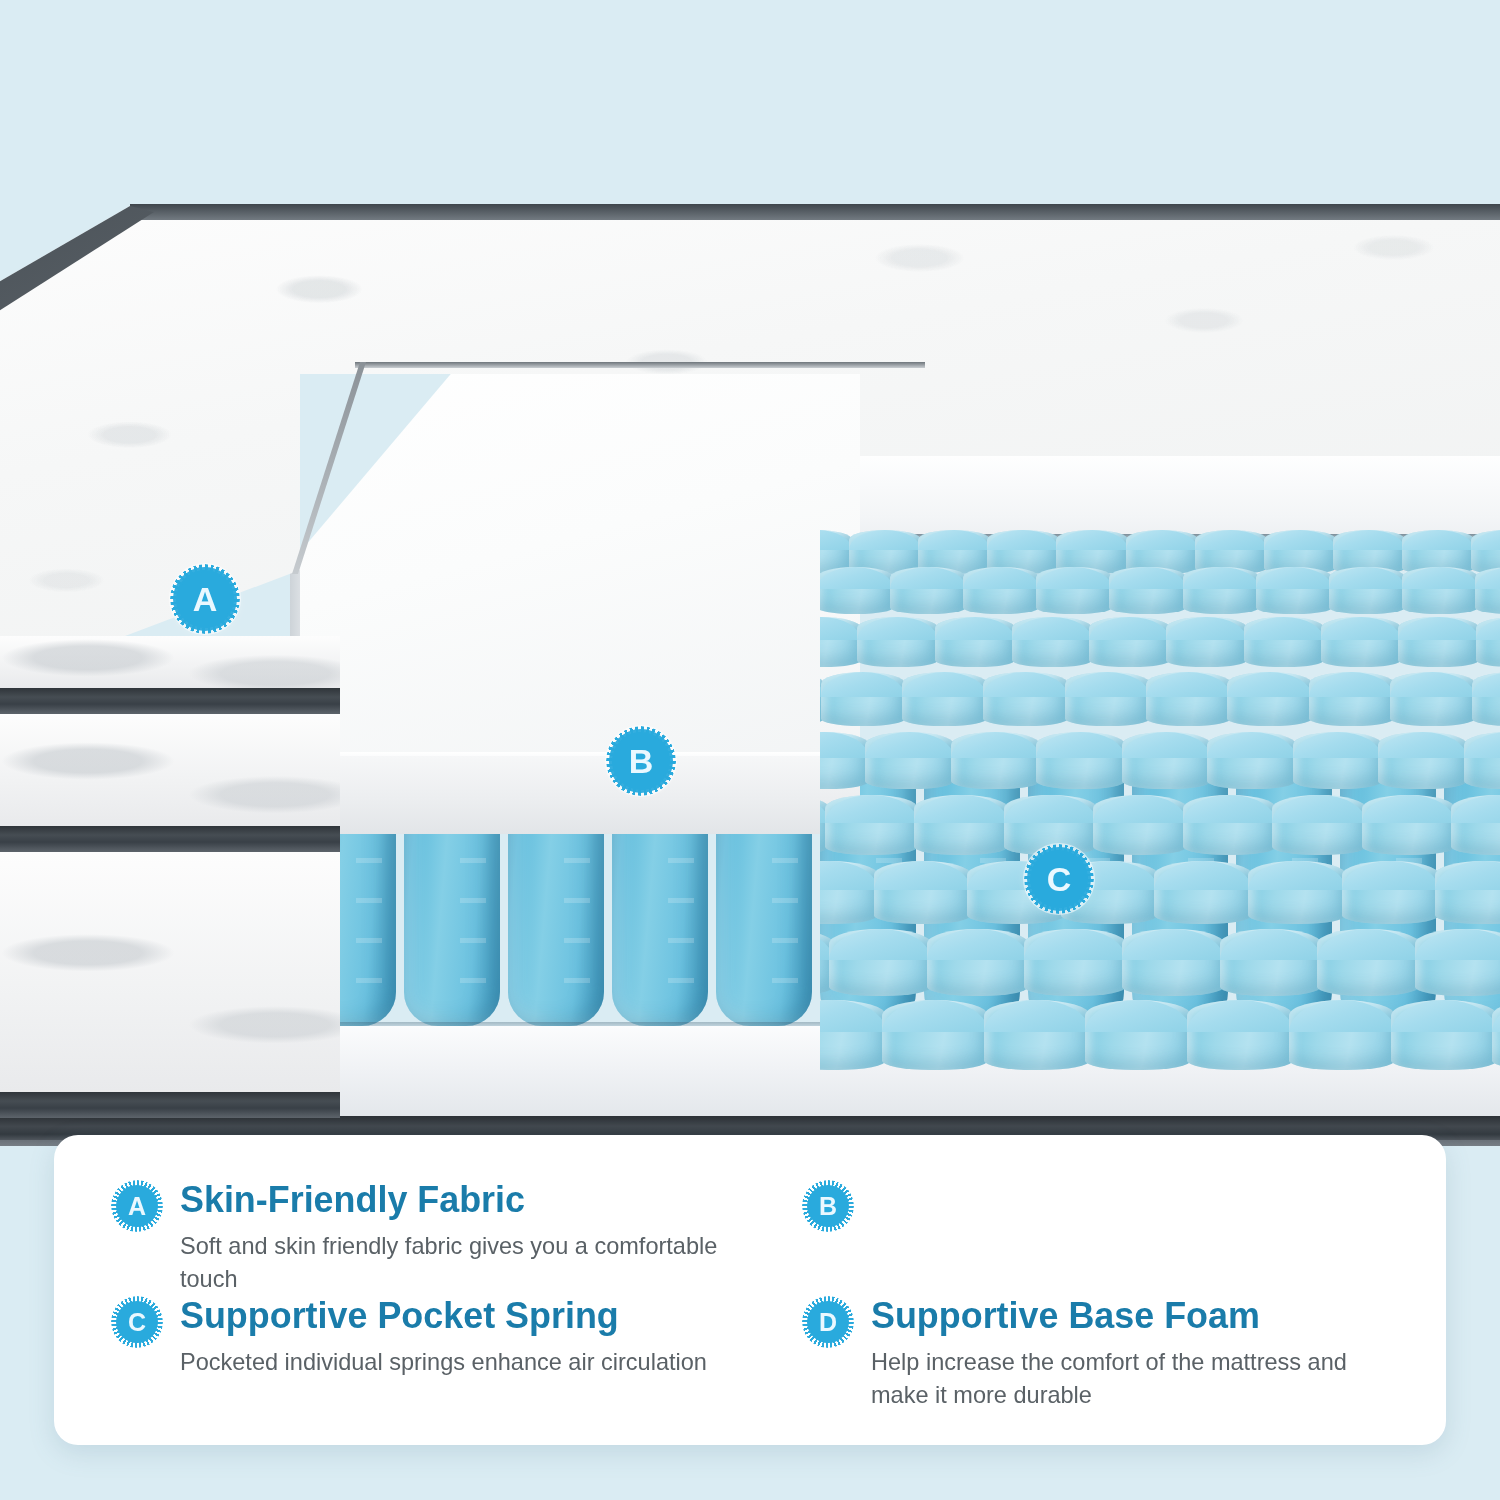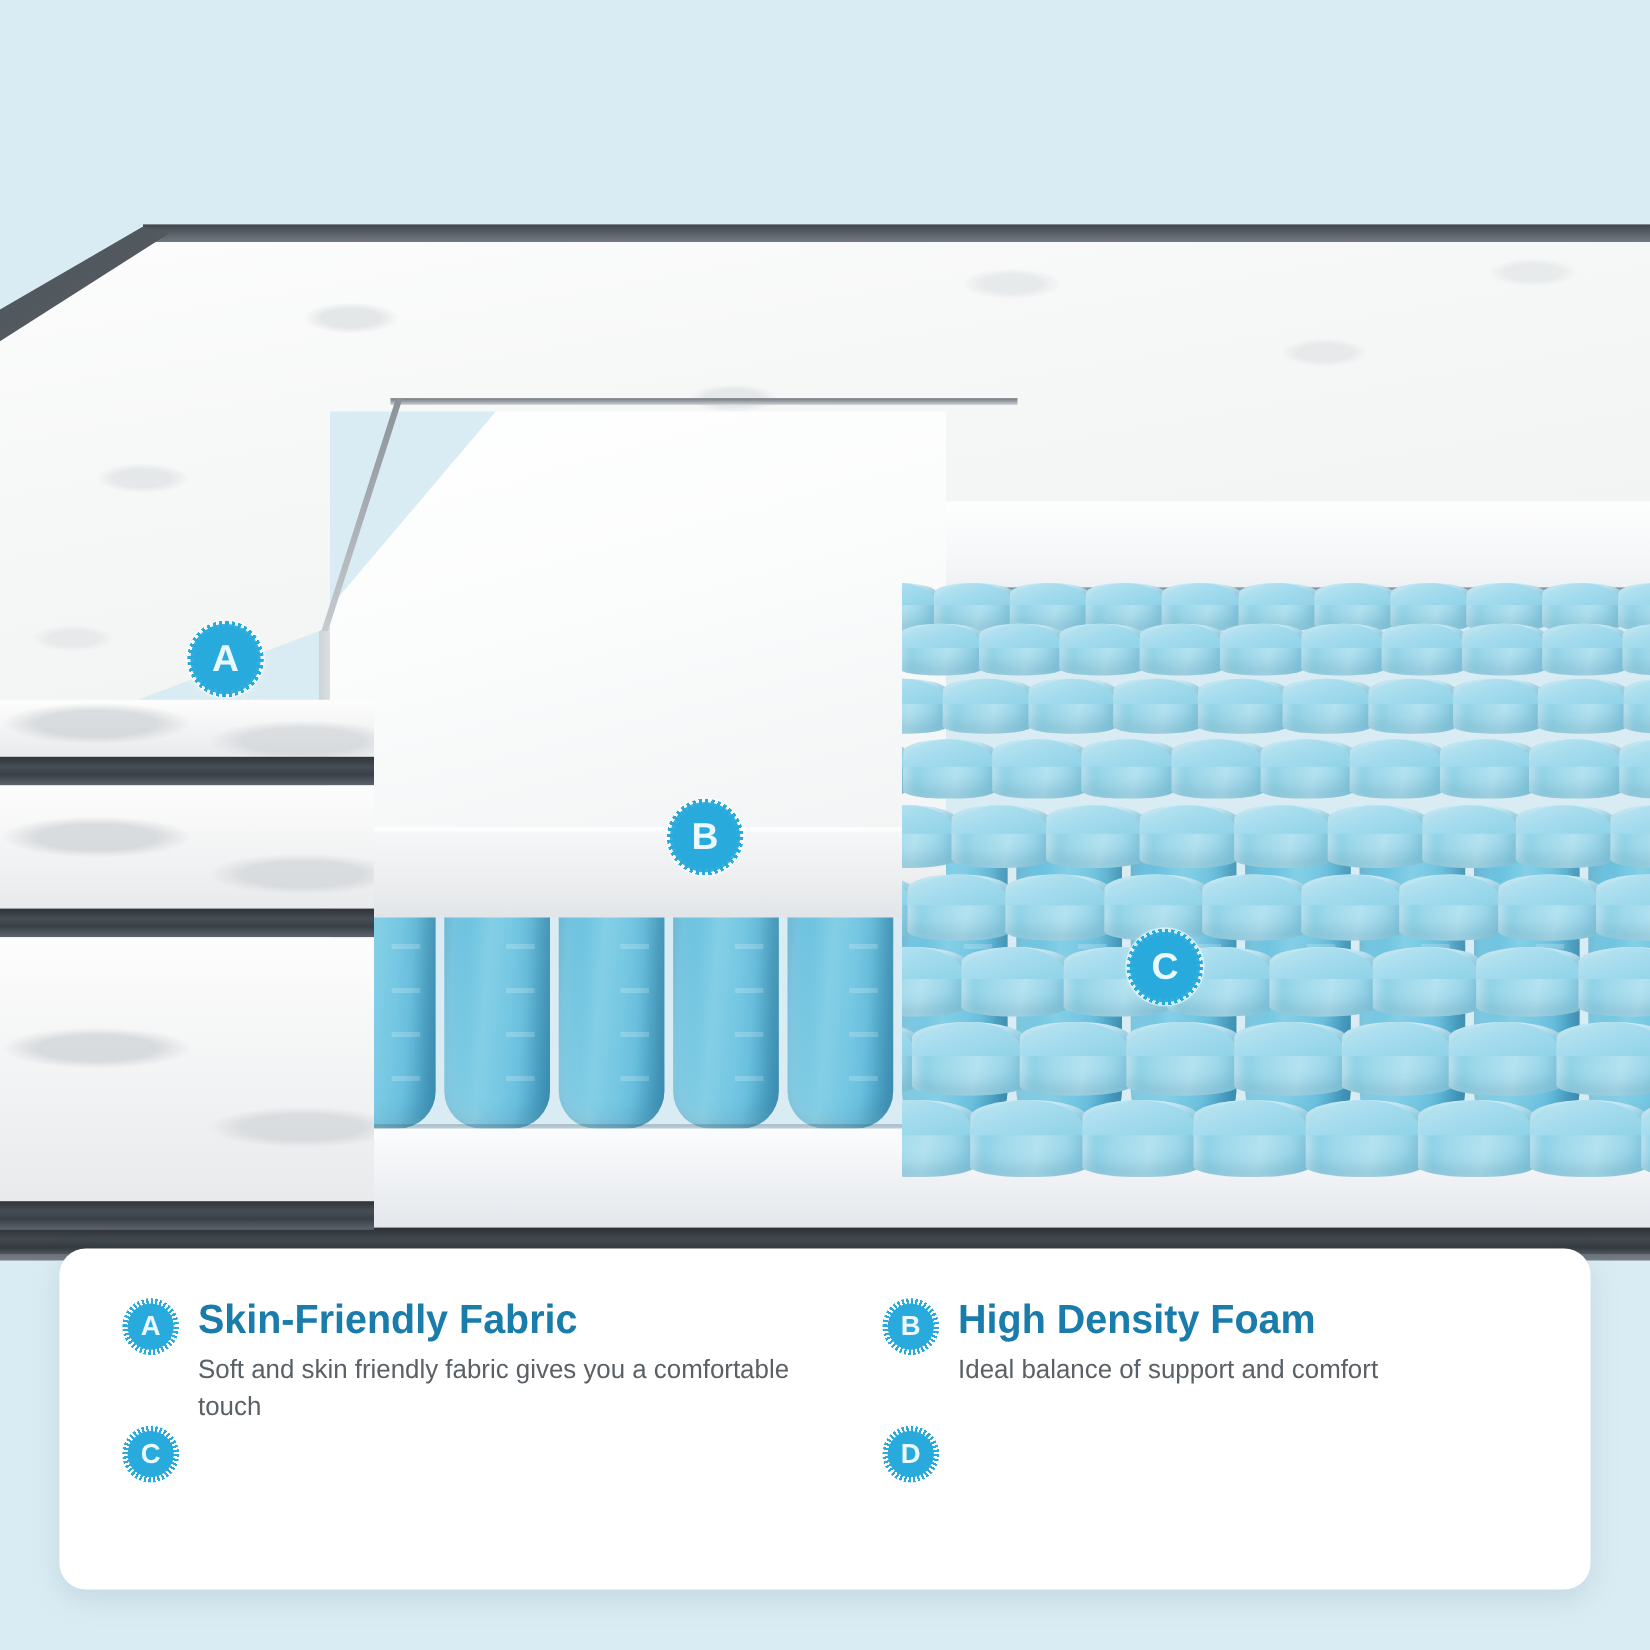--- a/index.html
+++ b/index.html
@@ -414,30 +414,34 @@
       <div class="lg-item">
         <div class="lg-badge">A</div>
         <div class="lg-text">
           <p class="lg-title">Skin-Friendly Fabric</p>
           <p class="lg-desc">Soft and skin friendly fabric gives you a comfortable touch</p>
         </div>
       </div>
 
       <div class="lg-item col2">
         <div class="lg-badge">B</div>
-        <div class="lg-text">
-          <p class="lg-title">High Density Foam</p>
-          <p class="lg-desc">Ideal balance of support and comfort</p>
-        </div>
       </div>
 
       <div class="lg-item">
         <div class="lg-badge">C</div>
+        <div class="lg-text">
+          <p class="lg-title">Supportive Pocket Spring</p>
+          <p class="lg-desc">Pocketed individual springs enhance air circulation</p>
+        </div>
       </div>
 
       <div class="lg-item col2">
         <div class="lg-badge">D</div>
+        <div class="lg-text">
+          <p class="lg-title">Supportive Base Foam</p>
+          <p class="lg-desc">Help increase the comfort of the mattress and make it more durable</p>
+        </div>
       </div>
 
     </div>
   </div>
 
 </div>
 
 </body></html>

